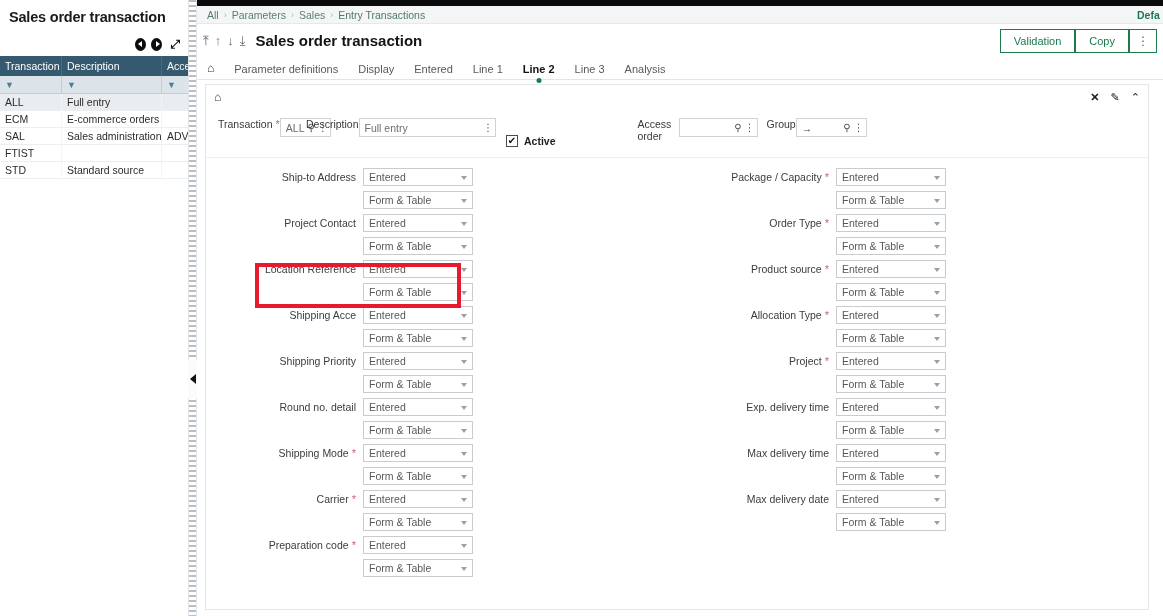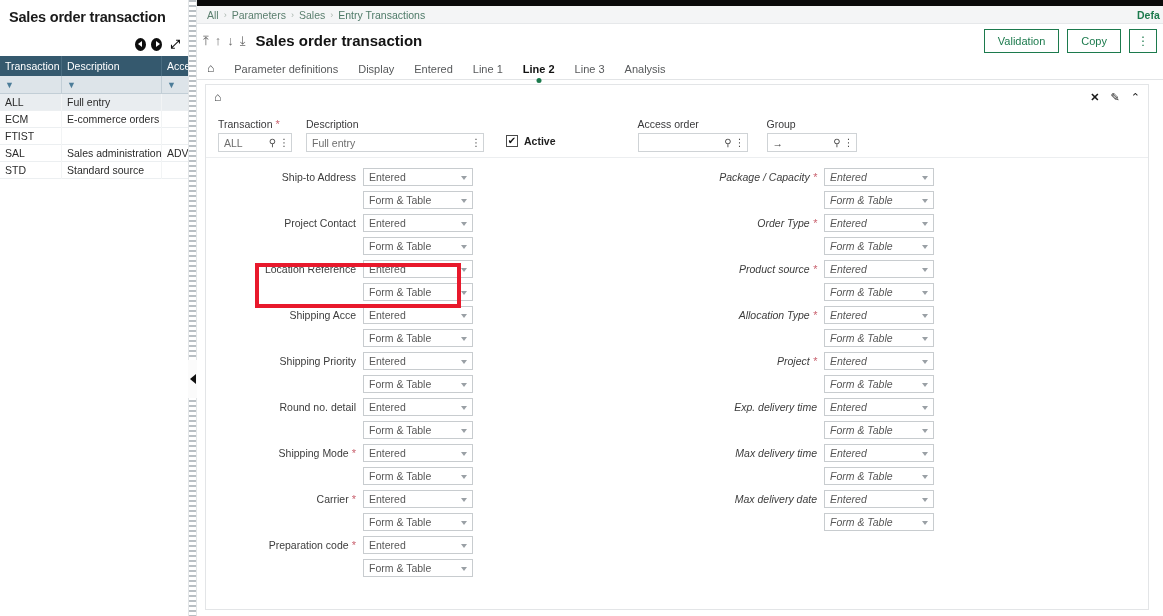--- a/index.html
+++ b/index.html
@@ -115,21 +115,21 @@
 
   #titlebar {
     height: 33px; display: flex; align-items: center;
     padding-left: 6px; background: #ffffff;
   }
   #nav-arrows { display: flex; gap: 6px; align-items: center; padding-right: 10px; }
   .nav-ico { font-size: 13px; color: #6b6b6b; line-height: 1; }
   #page-title { font-size: 15px; font-weight: bold; color: #141414; }
   #title-actions {
     margin-left: auto; display: flex; 
-    gap: 8px; padding-right: 6px;
+    padding-right: 6px;
   }
   .tbtn {
     border: 1px solid #1c7a4d; color: #1c7a4d; background: #fff;
     font-size: 11px; padding: 5px 13px; cursor: pointer;
     font-family: "Liberation Sans", sans-serif;
   }
   .tbtn.kebab { padding: 4px 7px; font-size: 12px; letter-spacing: 0; }
 
   #tabs {
     height: 23px; display: flex; align-items: flex-end;
@@ -163,21 +163,21 @@
   #section-title {
     font-size: 11.5px; color: #2b2b2b; padding: 2px 0 5px 12px;
     border-bottom: 1px solid #eceef0;
   }
 
   #orders-row {
     display: flex; align-items: flex-start;
     padding: 9px 0 0 12px; gap: 0px;
     border-bottom: 1px solid #eceef0; height: 49px;
   }
-  .fgroup { display: flex; flex-direction: column; }
+  .fgroup { display: flex; }
   .flabel { font-size: 10.5px; color: #39393b; margin-bottom: 3px; }
   .req { color: #c9626f; font-size: 11px; }
   .fbox {
     display: flex; align-items: center; height: 19px;
     border: 1px solid #cfd3d6; background: #fff; padding: 0 2px 0 5px;
   }
   .fbox .val { font-size: 10.5px; color: #6e6e6e; flex: 1; white-space: nowrap; }
   .fbox .val.arrow { color: #3c3c3c; }
   .mag { font-size: 10px; color: #4a4a4a; padding: 0 3px; }
   .dots { font-size: 10px; color: #4a4a4a; letter-spacing: 0; line-height: 1; }
@@ -187,21 +187,21 @@
     width: 12px; height: 12px; border: 1px solid #4a4a4a;
     display: flex; align-items: center; justify-content: center;
     font-size: 10px; color: #111; line-height: 1;
   }
   #chk-label { font-size: 10.5px; color: #1d1d1d; font-weight: bold; }
 
   
   #form-area { position: relative; padding-top: 7px; }
   .col { position: absolute; top: 7px; }
   #col-left  { left: 40px; }
-  #col-right { left: 501px; font-style: italic; }
+  #col-right { left: 513px; }
   .frow { display: flex; align-items: center; height: 23px; }
   .flab2 {
     width: 117px; text-align: right; padding-right: 7px;
     font-size: 10.5px; color: #3c3c3c; white-space: nowrap;
   }
   .sel-ctl {
     width: 110px; height: 18px; border: 1px solid #c8cccf;
     background: #fff; display: flex; align-items: center;
     padding-left: 5px; position: relative;
   }
@@ -254,28 +254,28 @@
         <div class="cell c0">ALL</div>
         <div class="cell c1">Full entry</div>
         <div class="cell c2"></div>
       </div>
       <div class="grid-row">
         <div class="cell c0">ECM</div>
         <div class="cell c1">E-commerce orders</div>
         <div class="cell c2"></div>
       </div>
       <div class="grid-row">
+        <div class="cell c0">SAL</div>
+        <div class="cell c1">Sales administration</div>
+        <div class="cell c2">ADV</div>
+      </div>
+      <div class="grid-row">
         <div class="cell c0">FTIST</div>
         <div class="cell c1"></div>
         <div class="cell c2"></div>
-      </div>
-      <div class="grid-row">
-        <div class="cell c0">SAL</div>
-        <div class="cell c1">Sales administration</div>
-        <div class="cell c2">ADV</div>
       </div>
       <div class="grid-row">
         <div class="cell c0">STD</div>
         <div class="cell c1">Standard source</div>
         <div class="cell c2"></div>
       </div>
     </div>
 </div>
 
 <div id="splitter"></div>

